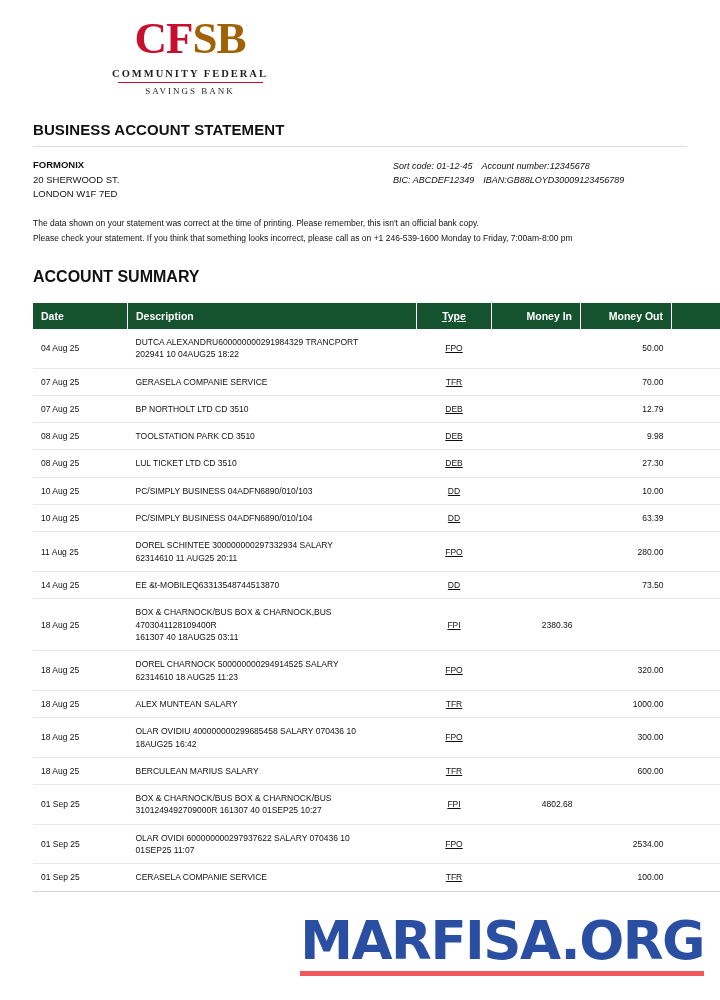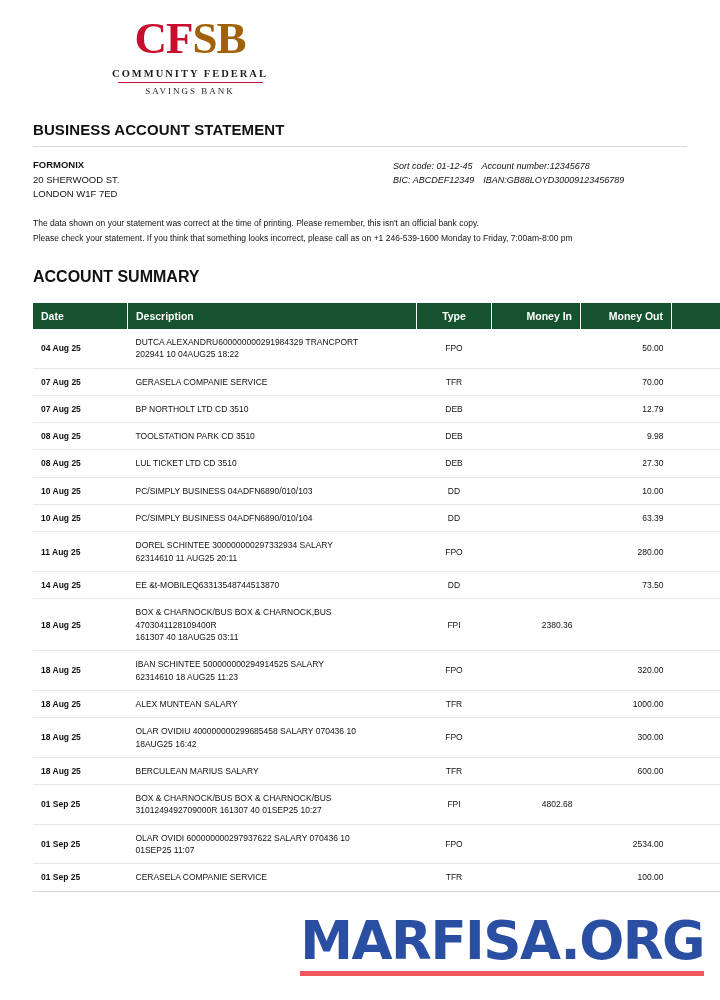--- a/index.html
+++ b/index.html
@@ -146,42 +146,42 @@
     height: 26px;
     padding: 0 8px;
     vertical-align: middle;
     border-right: 1.5px solid #ffffff;
     white-space: nowrap;
   }
   .txn-table thead th:last-child { border-right: none; }
 
   th.c-date, td.c-date { width: 78px; text-align: left; }
   th.c-desc, td.c-desc { width: 272px; text-align: left; }
-  th.c-type, td.c-type { width: 58px; text-align: center; }
+  th.c-type, td.c-type { width: 58px; text-align: center; text-decoration: underline; }
   th.c-in,   td.c-in   { width: 72px; text-align: right; }
   th.c-out,  td.c-out  { width: 74px; text-align: right; }
   th.c-bal,  td.c-bal  { width: 100px; text-align: right; }
 
   th.c-type { text-align: center; }
   th.c-in, th.c-out, th.c-bal { text-align: right; }
 
   .txn-table tbody tr {
     border-bottom: 1px solid #e8e8e8;
   }
   .txn-table tbody tr:last-child { border-bottom: 1px solid #d2d2d2; }
 
   .txn-table tbody td {
     font-size: 8.5px;
     color: #111111;
     padding: 7px 8px;
     vertical-align: middle;
     line-height: 1.45;
   }
   td.c-date {
-    font-weight: bold;
+    font-weight: normal;
     font-size: 8.5px;
     white-space: nowrap;
     padding-left: 7px;
   }
   td.c-desc {
     padding-left: 14px;
     word-break: break-word;
   }
   td.c-type { font-size: 8.5px; }
   td.c-in, td.c-out, td.c-bal { white-space: nowrap; padding-right: 9px; }
@@ -366,21 +366,21 @@
             <span class="desc-l2">161307 40 18AUG25 03:11</span>
           </td>
           <td class="c-type">FPI</td>
           <td class="c-in">2380.36</td>
           <td class="c-out"></td>
           <td class="c-bal">2322.06</td>
         </tr>
         <tr>
           <td class="c-date">18 Aug 25</td>
           <td class="c-desc">
-            <span class="desc-l2">IBAN SCHINTEE 500000000294914525 SALARY</span>
+            <span class="desc-l2">DOREL CHARNOCK 500000000294914525 SALARY</span>
             <span class="desc-l2">62314610 18 AUG25 11:23</span>
           </td>
           <td class="c-type">FPO</td>
           <td class="c-in"></td>
           <td class="c-out">320.00</td>
           <td class="c-bal">2002.06</td>
         </tr>
         <tr>
           <td class="c-date">18 Aug 25</td>
           <td class="c-desc">

